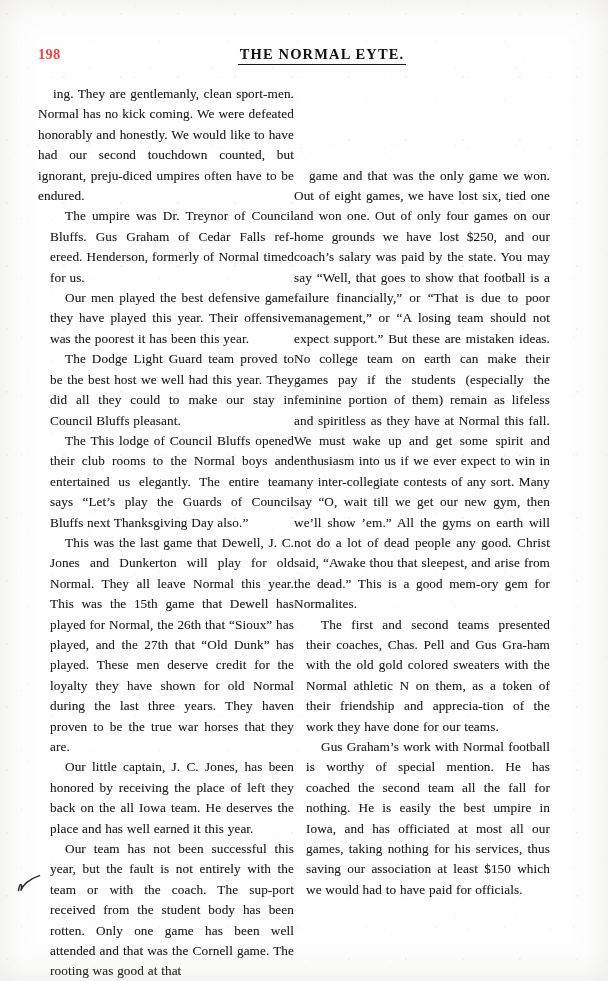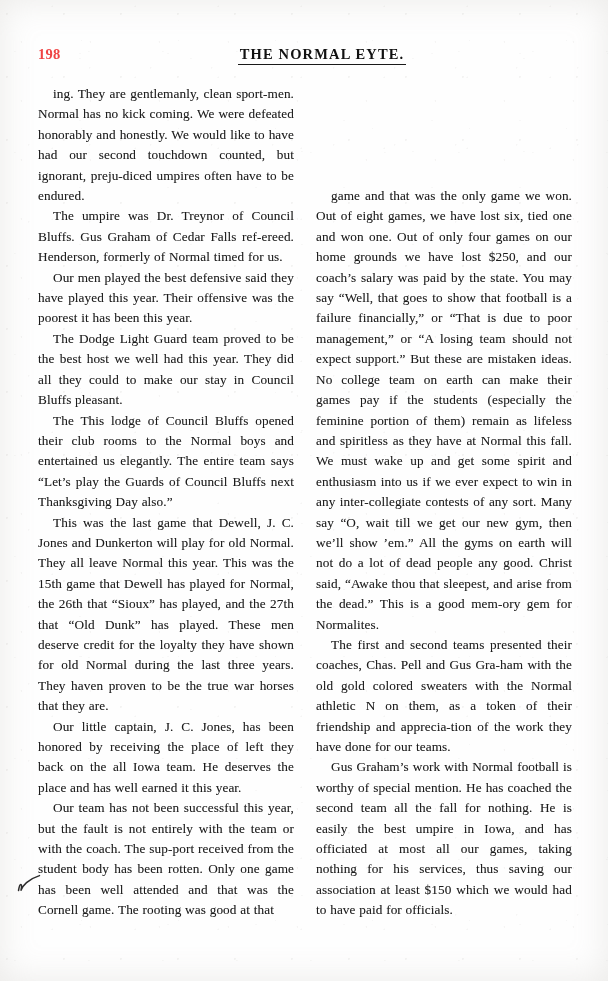--- a/index.html
+++ b/index.html
@@ -71,39 +71,38 @@
     padding: 0 2px 2px 2px;
   }
 
   
   .columns {
     position: absolute;
     left: 38px;
     top: 84px;
     width: 534px;
     display: flex;
-    gap: 22px;
-    align-items: flex-end;
+    align-items: center;
   }
   .col {
     width: 256px;
   }
   .col p {
     margin: 0;
     text-align: justify;
     text-justify: inter-word;
     text-indent: 15px;
     font-size: 13.25px;
     line-height: 20.4px;
     letter-spacing: .08px;
     word-spacing: .35px;
     color: #1c1c1c;
     -webkit-font-smoothing: none;
   }
-  .col p + p { margin-top: 0; }
+  .col p + p { margin-top: 0; margin-left: 12px; }
   .col p:last-child { text-align: justify; }
 
   
   .col p { text-shadow: 0 0 .35px rgba(30,30,30,.30); }
 
   
   .margin-mark {
     position: absolute;
     left: 16px;
     top: 873px;
@@ -133,21 +132,21 @@
     <div class="runhead-title">
       <span>THE NORMAL EYTE.</span>
     </div>
   </div>
 
   <div class="columns">
 
     <div class="col">
       <p>ing. They are gentlemanly, clean sport-men. Normal has no kick coming. We were defeated honorably and honestly. We would like to have had our second touchdown counted, but ignorant, preju-diced umpires often have to be endured.</p>
       <p>The umpire was Dr. Treynor of Council Bluffs. Gus Graham of Cedar Falls ref-ereed. Henderson, formerly of Normal timed for us.</p>
-      <p>Our men played the best defensive said they have played this year. Their offensive was the poorest it has been this year.</p>
+      <p>Our men played the best defensive game they have played this year. Their offensive was the poorest it has been this year.</p>
       <p>The Dodge Light Guard team proved to be the best host we well had this year. They did all they could to make our stay in Council Bluffs pleasant.</p>
       <p>The This lodge of Council Bluffs opened their club rooms to the Normal boys and entertained us elegantly. The entire team says “Let’s play the Guards of Council Bluffs next Thanksgiving Day also.”</p>
       <p>This was the last game that Dewell, J. C. Jones and Dunkerton will play for old Normal. They all leave Normal this year. This was the 15th game that Dewell has played for Normal, the 26th that “Sioux” has played, and the 27th that “Old Dunk” has played. These men deserve credit for the loyalty they have shown for old Normal during the last three years. They haven proven to be the true war horses that they are.</p>
       <p>Our little captain, J. C. Jones, has been honored by receiving the place of left they back on the all Iowa team. He deserves the place and has well earned it this year.</p>
       <p>Our team has not been successful this year, but the fault is not entirely with the team or with the coach. The sup-port received from the student body has been rotten. Only one game has been well attended and that was the Cornell game. The rooting was good at that</p>
     </div>
 
     <div class="col">
       <p>game and that was the only game we won. Out of eight games, we have lost six, tied one and won one. Out of only four games on our home grounds we have lost $250, and our coach’s salary was paid by the state. You may say “Well, that goes to show that football is a failure financially,” or “That is due to poor management,” or “A losing team should not expect support.” But these are mistaken ideas. No college team on earth can make their games pay if the students (especially the feminine portion of them) remain as lifeless and spiritless as they have at Normal this fall. We must wake up and get some spirit and enthusiasm into us if we ever expect to win in any inter-collegiate contests of any sort. Many say “O, wait till we get our new gym, then we’ll show ’em.” All the gyms on earth will not do a lot of dead people any good. Christ said, “Awake thou that sleepest, and arise from the dead.” This is a good mem-ory gem for Normalites.</p>
       <p>The first and second teams presented their coaches, Chas. Pell and Gus Gra-ham with the old gold colored sweaters with the Normal athletic N on them, as a token of their friendship and apprecia-tion of the work they have done for our teams.</p>

